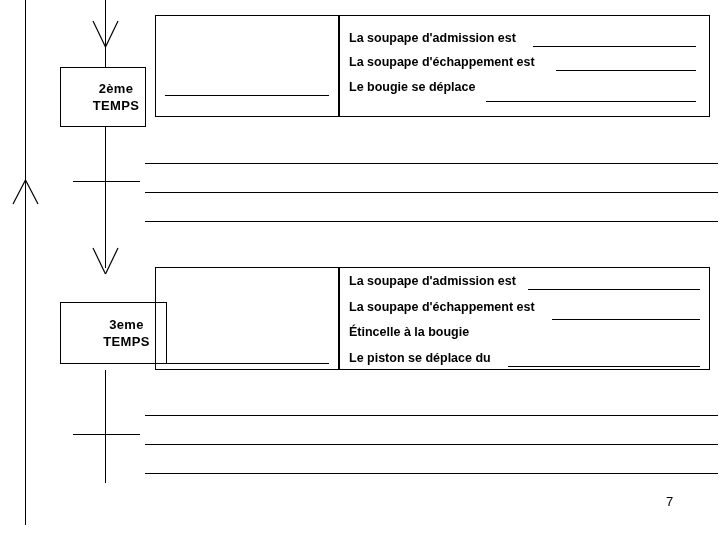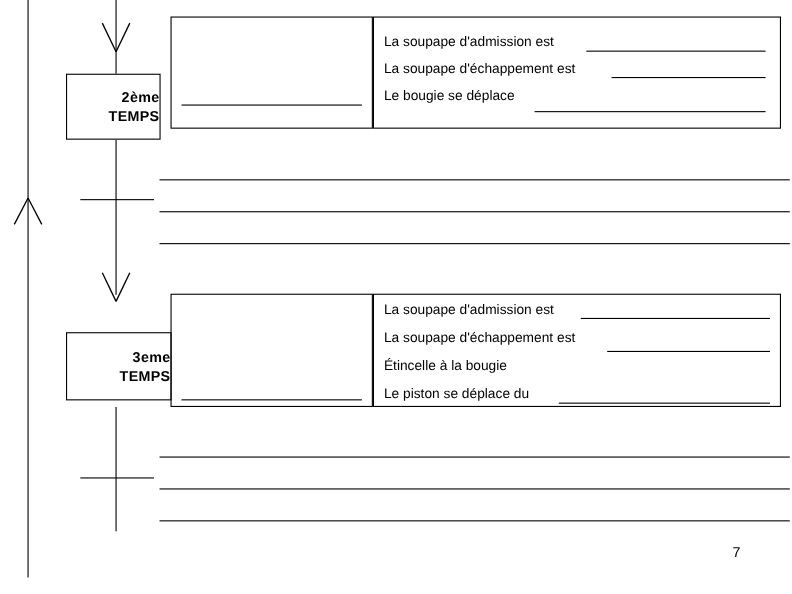--- a/index.html
+++ b/index.html
@@ -47,36 +47,37 @@
   }
 
   
   .stage-box {
     position: absolute;
     border: 1.5px solid #000;
     box-sizing: border-box;
     background: #fff;
     display: flex;
     flex-direction: column;
-    align-items: flex-end;
+    align-items: center;
     justify-content: center;
     padding-left: 26px;
     font-weight: bold;
     font-size: 13px;
     line-height: 17px;
     letter-spacing: 0.3px;
   }
   .stage-box span { display: block; }
 
   
   .qline {
     position: absolute;
     font-size: 12.5px;
     line-height: 14px;
     white-space: nowrap;
+    font-weight: bold;
   }
   .qline .label { }
   .blank {
     position: absolute;
     height: 0;
     border-top: 1.2px solid #000;
   }
 
   
   .arrow {
@@ -144,21 +145,21 @@
     <span class="label">Le bougie se déplace</span>
   </div>
   <div class="blank" style="left:486px; top:101px; width:210px;"></div>
 
   <div class="notes-group">
     <div class="rule" style="left:145px; top:163px; width:573px;"></div>
     <div class="rule" style="left:145px; top:192px; width:573px;"></div>
     <div class="rule" style="left:145px; top:221px; width:573px;"></div>
   </div>
 
-  <div class="stage-box" style="left:60px; top:302px; width:96px; height:62px;">
+  <div class="stage-box" style="left:60px; top:302px; width:107px; height:62px;">
     <span>3eme</span>
     <span>TEMPS</span>
   </div>
 
   <div class="boxframe" style="left:155px; top:267px; width:184px; height:103px;"></div>
   <div class="blank" style="left:165px; top:363px; width:164px;"></div>
 
   <div class="boxframe" style="left:339px; top:267px; width:371px; height:103px;"></div>
 
   <div class="qline" style="left:349px; top:274px;">

